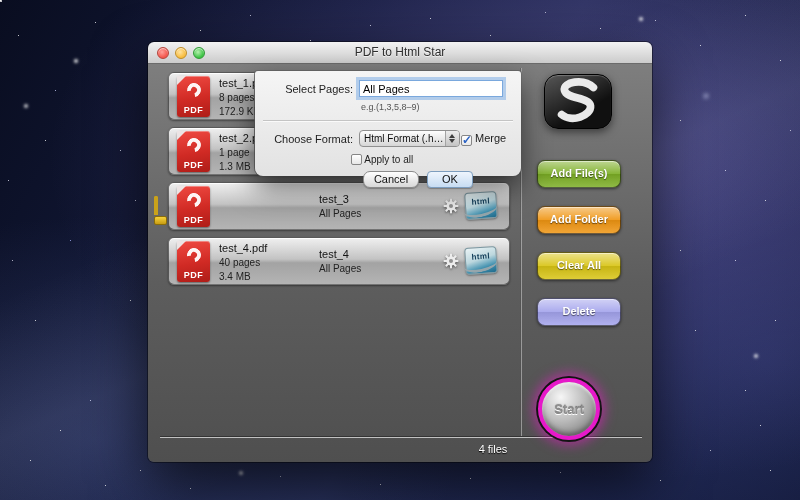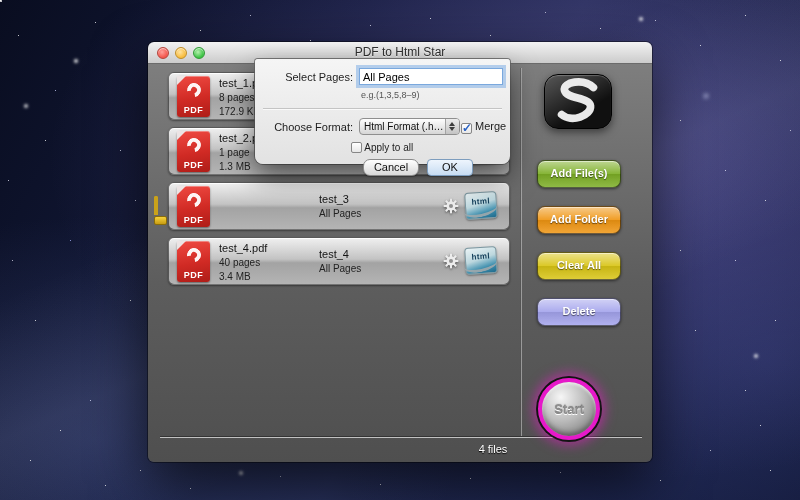--- a/index.html
+++ b/index.html
@@ -102,23 +102,23 @@
     background:#141414;box-shadow:0 0 12px 3px rgba(235,25,200,.55);padding:2px;}
   .start-inner{width:62px;height:62px;border-radius:50%;box-sizing:border-box;
     border:4px solid var(--start-ring);
     background:radial-gradient(circle at 35% 28%,#f6f6f6,#bcbcbc 45%,#8f8f8f 75%,#797979);
     box-shadow:inset 0 2px 3px rgba(255,255,255,.7),inset 0 -3px 5px rgba(0,0,0,.35);
     text-align:center;}
   .start-label{display:block;margin-top:20px;font-size:13px;font-weight:bold;color:#8d8d8d;
     text-shadow:0 1px 0 #fff,0 -1px 1px rgba(0,0,0,.45);}
 
   
-  .dialog{position:absolute;left:107px;top:17px;width:255px;height:105px;z-index:40;
+  .dialog{position:absolute;left:107px;top:29px;width:255px;height:105px;z-index:40;
     background:linear-gradient(#f5f5f5,#e2e2e2);border-radius:3px 3px 8px 8px;
-    box-shadow:0 12px 28px rgba(0,0,0,.55),0 0 0 1px rgba(105,105,105,.85);}
+    box-shadow:0 12px 28px rgba(0,0,0,.55),0 0 0 1px rgba(105,105,105,.85);padding-left:11px;}
   .dlg-label{position:absolute;left:2px;width:96px;text-align:right;font-size:11px;color:#1d1d1d;}
   .l-pages{top:12px;} .l-format{top:62px;}
   .dlg-input{position:absolute;left:104px;top:9px;width:136px;height:15px;font-size:11px;
     font-family:"Liberation Sans",sans-serif;padding:0 3px;border:1px solid #7aa8dd;background:#fff;
     box-shadow:0 0 0 3px rgba(116,167,227,.5);outline:none;}
   .hint{position:absolute;left:106px;top:31px;font-size:9px;color:#555;}
   .sep{position:absolute;left:8px;right:8px;top:49px;height:1px;background:#c4c4c4;box-shadow:0 1px 0 #fafafa;}
   .popup{position:absolute;left:104px;top:59px;width:101px;height:17px;border:1px solid #8f8f8f;
     border-radius:4px;background:linear-gradient(#fefefe,#d6d6d6);box-sizing:border-box;}
   .popup-txt{display:block;font-size:10px;color:#111;padding:2px 0 0 4px;width:80px;overflow:hidden;white-space:nowrap;}

